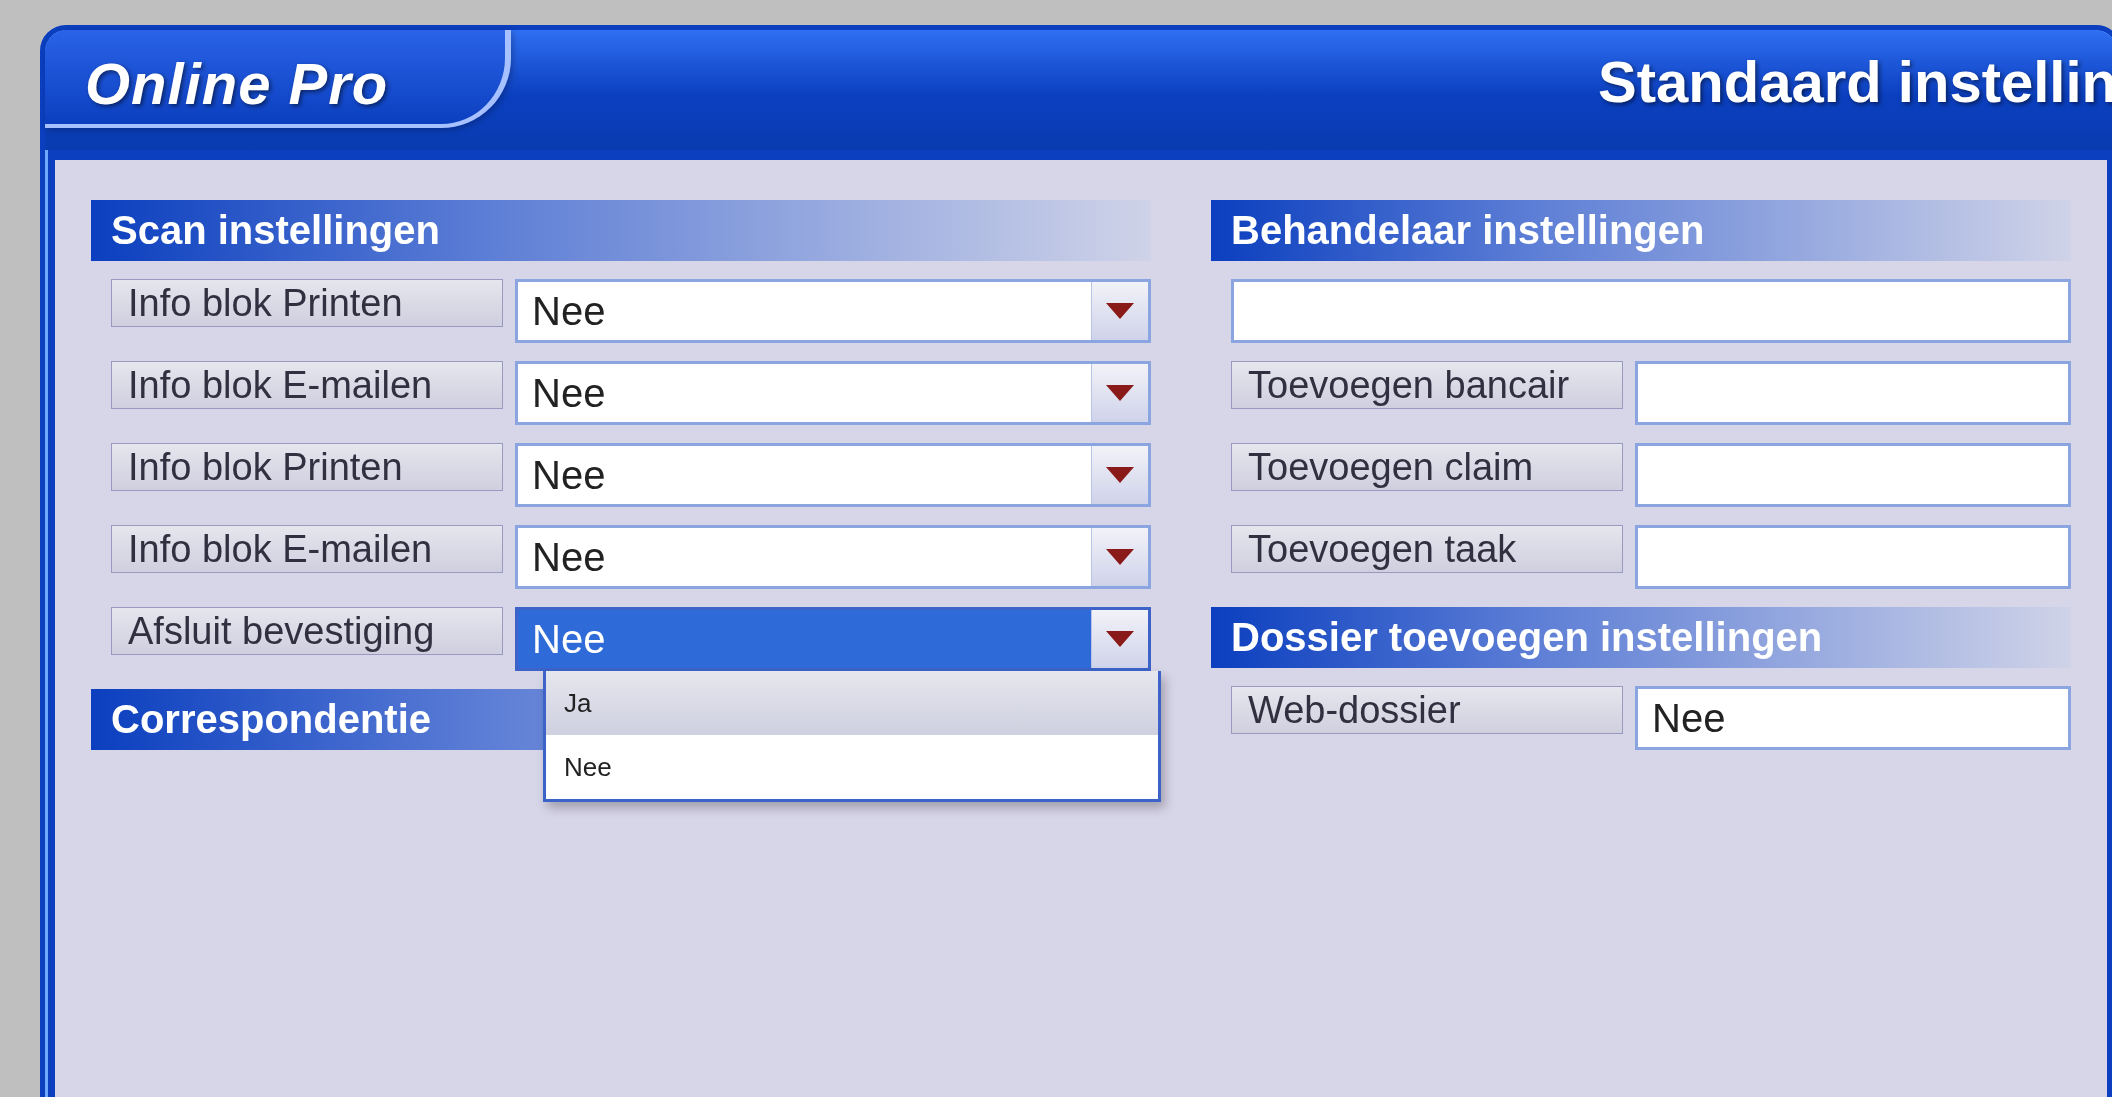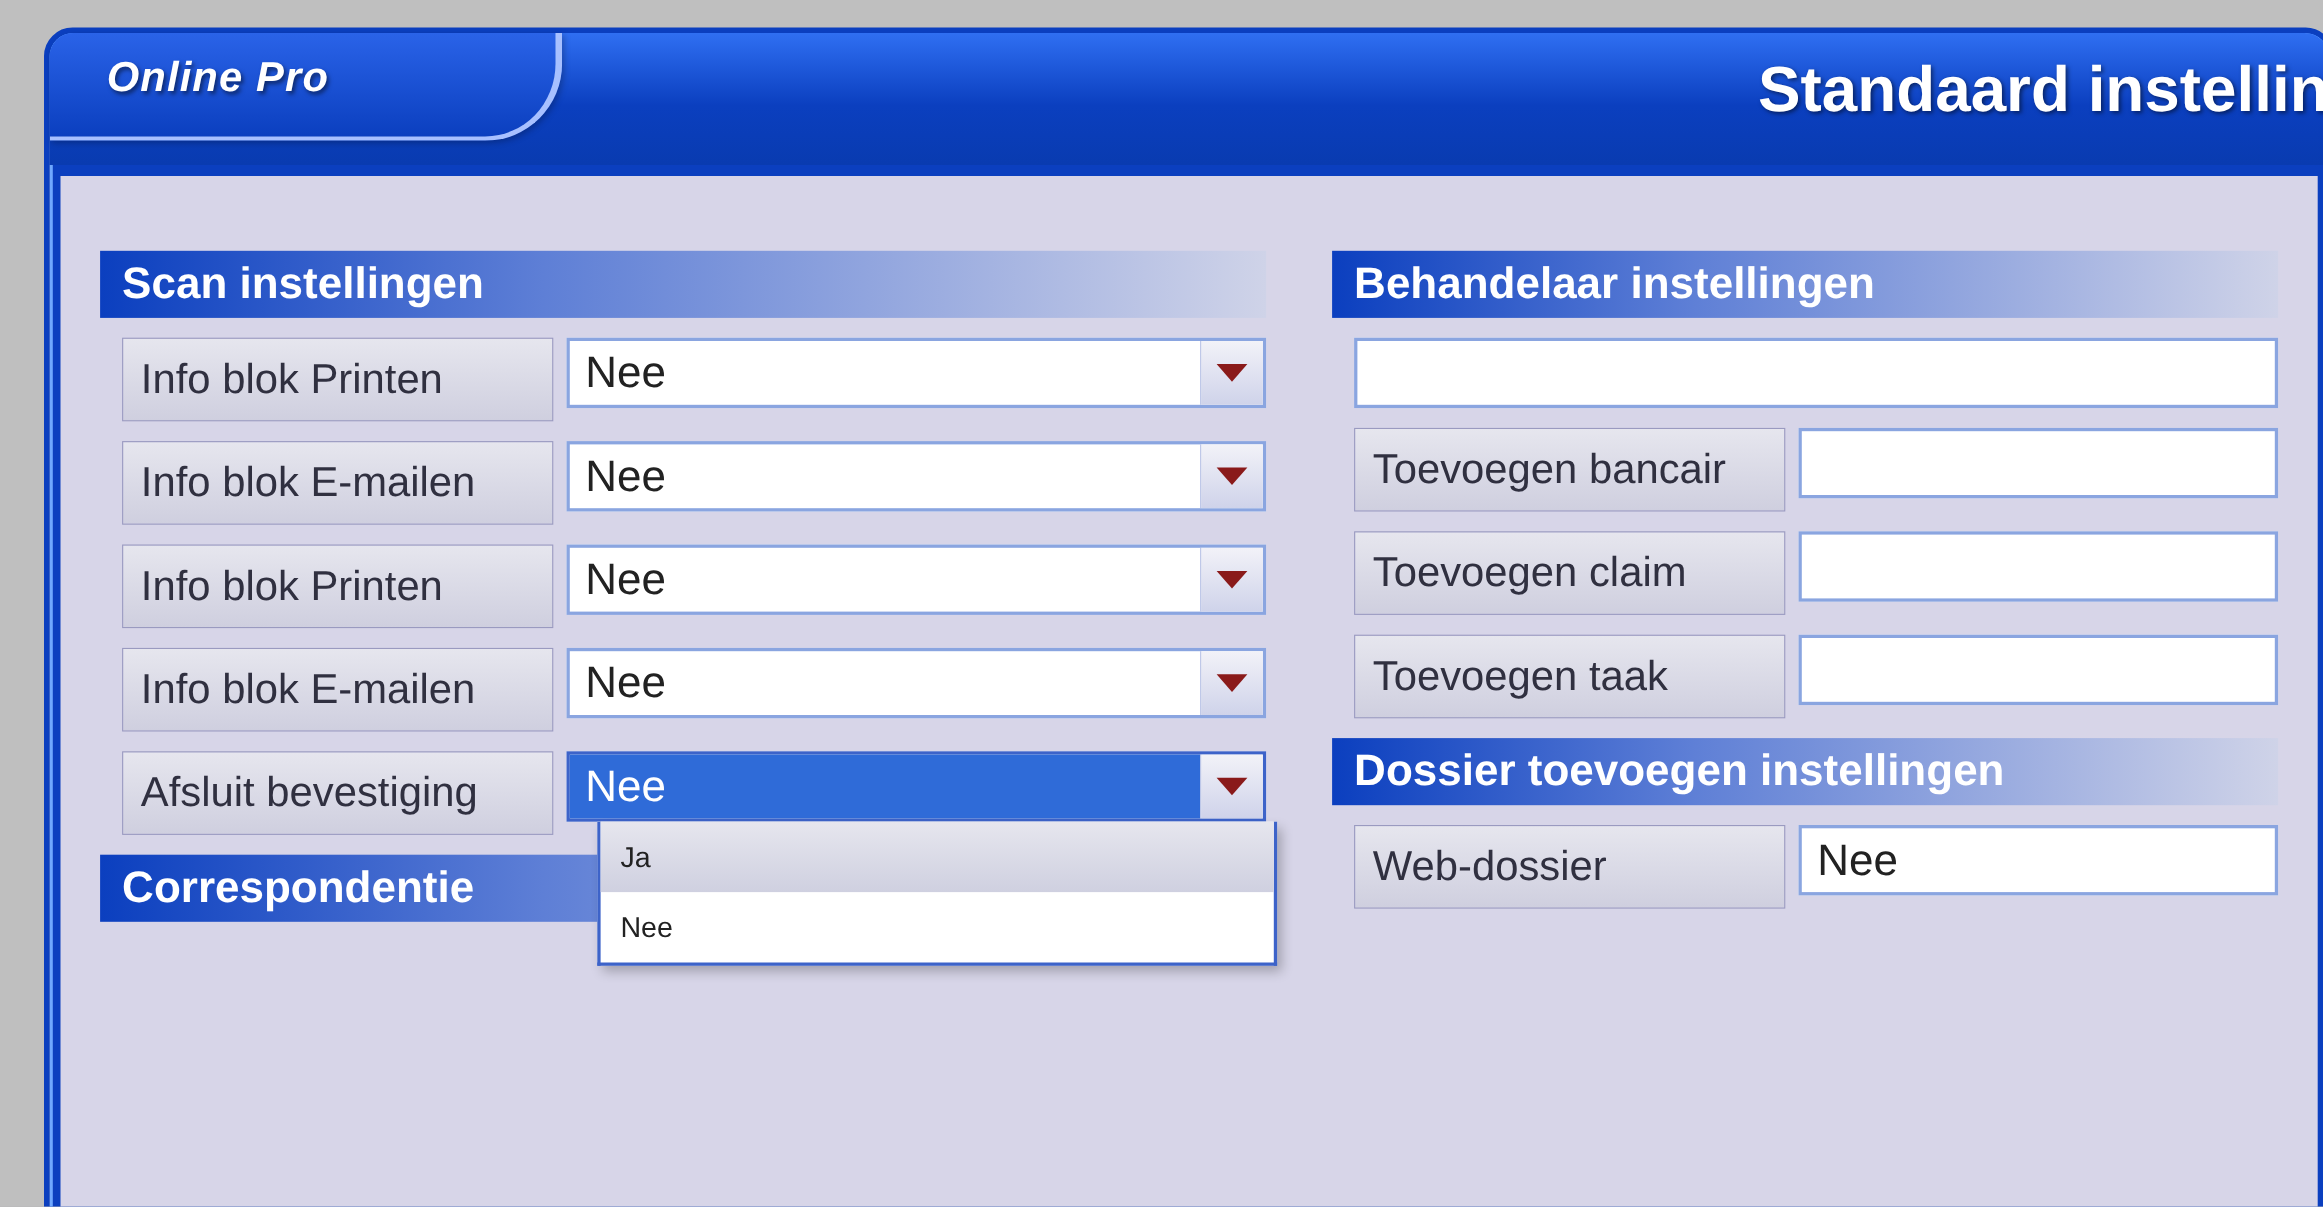--- a/index.html
+++ b/index.html
@@ -19,22 +19,22 @@
   .title-tab{
     position:absolute;left:0;top:0;width:460px;height:94px;
     background:linear-gradient(#2a63e8,#0b3fbf);
     border-top-left-radius:22px;
     border-bottom-right-radius:70px;
     border-right:6px solid #a7c0ff;
     border-bottom:4px solid #a7c0ff;
     box-shadow:2px 2px 6px rgba(0,0,0,.25);
   }
   .title-text{
-    position:absolute;left:52px;top:20px;
-    color:#fff;font-size:38px;font-weight:bold;font-style:italic;
+    position:absolute;left:40px;top:20px;
+    color:#fff;font-size:58px;font-weight:bold;font-style:italic;
     text-shadow:2px 2px 4px rgba(0,0,0,.5);
     letter-spacing:1px;
   }
   .title-right{
     position:absolute;right:0;top:18px;
     color:#fff;font-size:58px;font-weight:bold;
     text-shadow:2px 2px 4px rgba(0,0,0,.5);
     white-space:nowrap;
   }
   .content{
@@ -45,25 +45,24 @@
     overflow:hidden;
   }
   .col{flex:0 0 auto;}
   .col-left{width:1060px;}
   .col-right{flex:1;}
   .section-head{
     color:#fff;font-size:40px;font-weight:bold;
     padding:8px 20px 8px 20px;
     background:linear-gradient(90deg,#0b3fbf 0%,#5e7fd6 38%,#cfd3e8 100%);
     margin-bottom:18px;
-    margin-top:28px;
   }
   .row{display:flex;gap:12px;margin:0 0 18px 20px;position:relative;}
   .lbl{
-    width:392px;height:76px;display:flex;align-items:center;
+    width:392px;height:48px;display:flex;align-items:center;
     padding:0 16px;box-sizing:border-box;
     background:linear-gradient(#e6e6ee,#cfcfdf);
     border:1px solid #9a9ac0;
     color:#303040;font-size:38px;
   }
   .combo{
     flex:1;height:64px;display:flex;align-items:center;position:relative;
     background:#fff;border:3px solid #8aa5e0;box-sizing:border-box;
   }
   .combo.sel{border-color:#3d63c9;}

